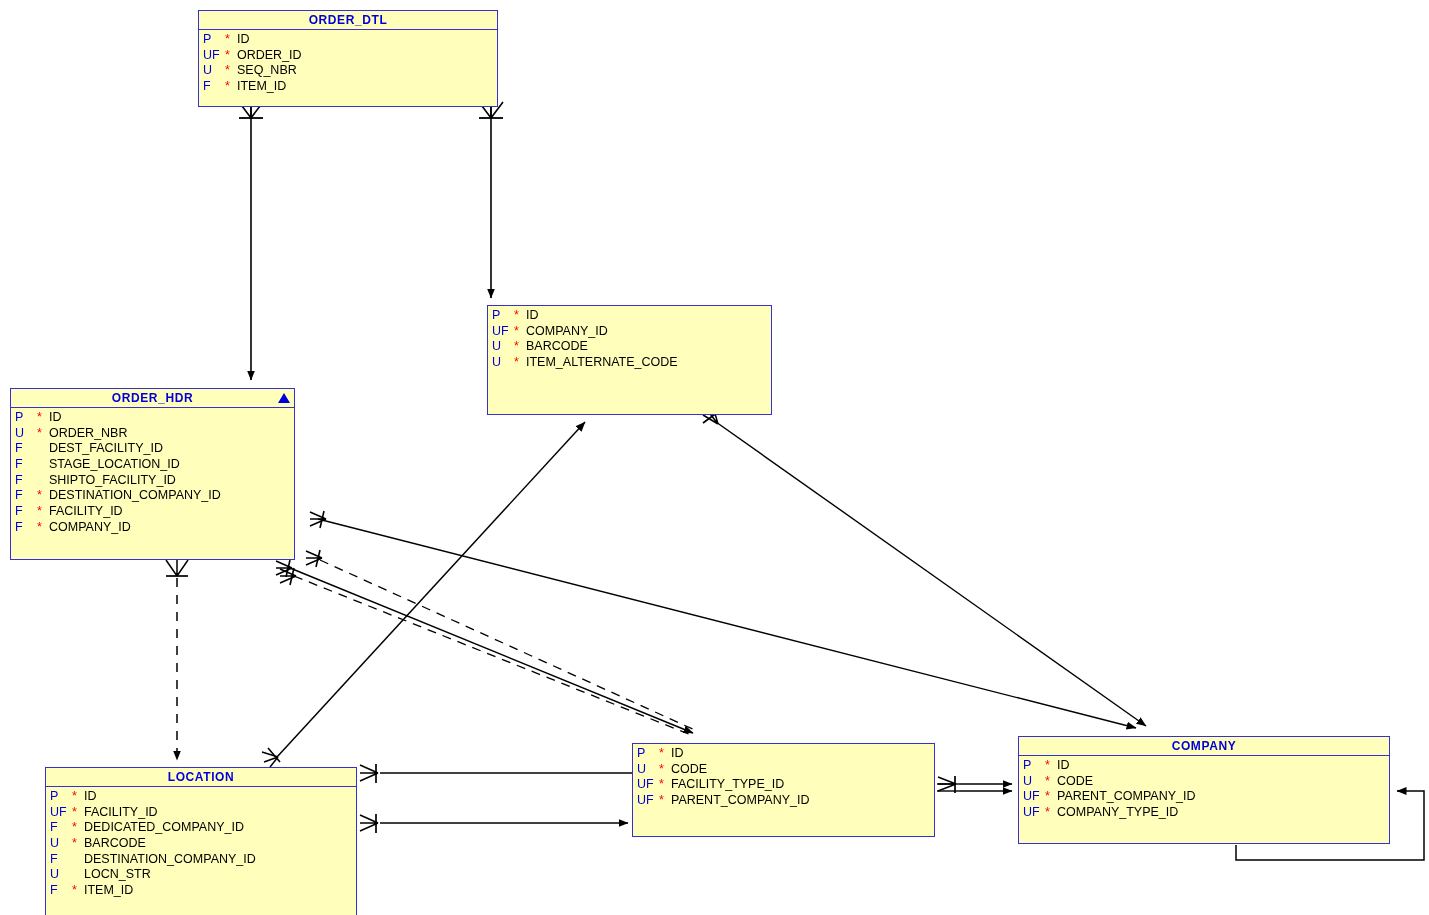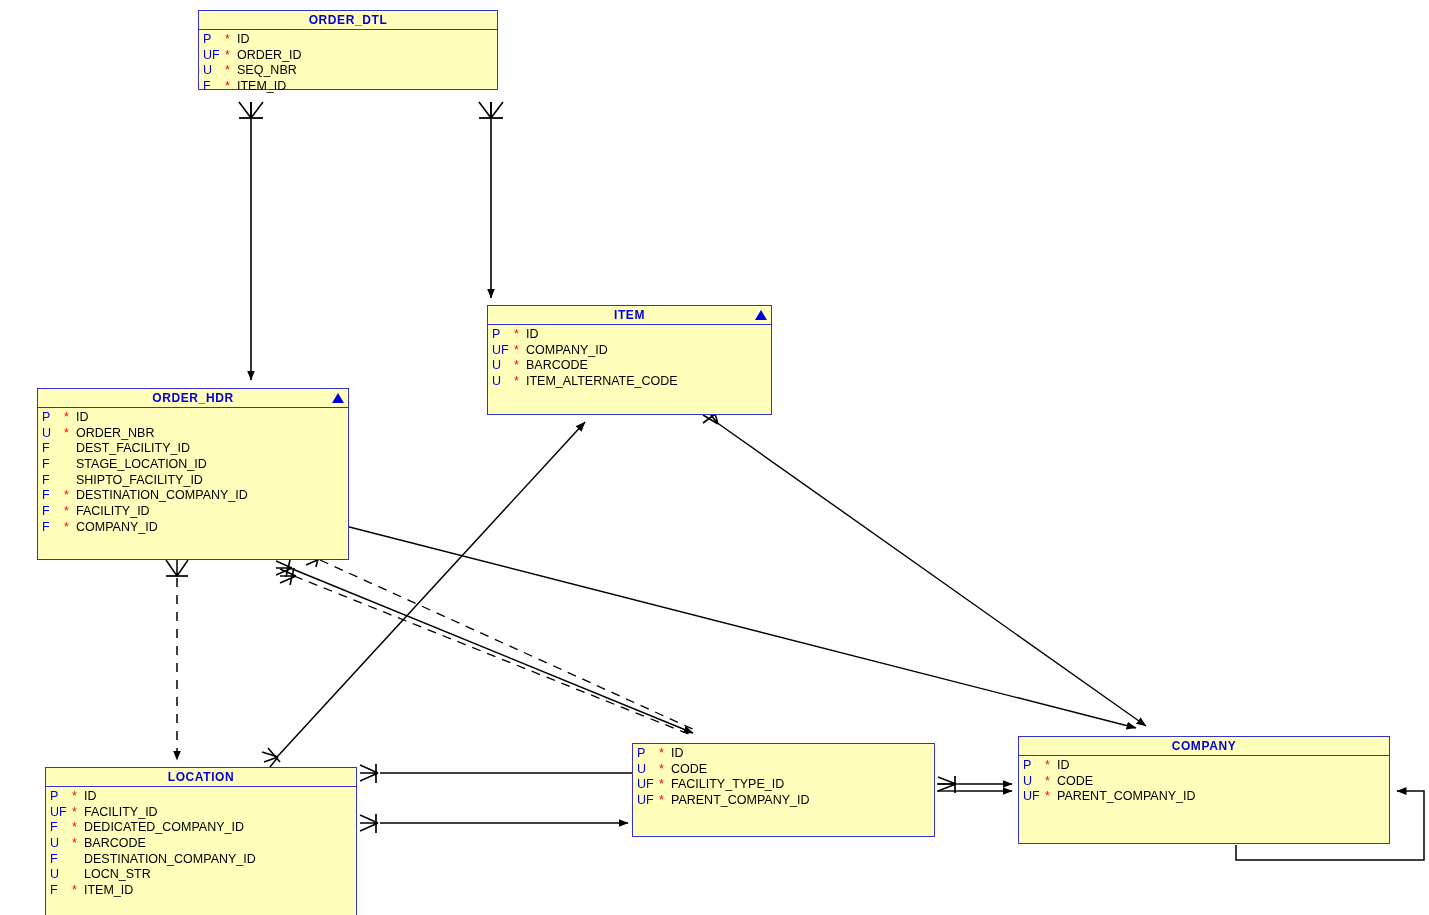--- a/index.html
+++ b/index.html
@@ -170,62 +170,58 @@
       <line x1="937" y1="791" x2="960" y2="791" stroke="#000" stroke-width="1.4"></line>
     </g>
 
     <g>
       <path d="M1236,845 L1236,860 L1424,860 L1424,791 L1397,791" stroke="#000" stroke-width="1.5" fill="none" marker-end="url(#arrowFill)"></path>
       <path d="M1225,828 L1236,843 M1247,828 L1236,843 M1236,828 L1236,843" stroke="#000" stroke-width="1.5" fill="none"></path>
       <line x1="1225" y1="843" x2="1247" y2="843" stroke="#000" stroke-width="1.7"></line>
     </g>
   </svg>
 
-  <div class="entity" style="left:198px; top:10px; width:300px; height:80px;">
+  <div class="entity" style="left:198px; top:10px; width:300px; height:97px;">
     <div class="entity-header">
       <span>ORDER_DTL</span>
     </div>
     <div class="attrs">
       <div class="attr">
         <span class="key">P</span><span class="req">*</span><span class="nm">ID</span>
       </div>
       <div class="attr">
         <span class="key">UF</span><span class="req">*</span><span class="nm">ORDER_ID</span>
       </div>
       <div class="attr">
         <span class="key">U</span><span class="req">*</span><span class="nm">SEQ_NBR</span>
       </div>
       <div class="attr">
         <span class="key">F</span><span class="req">*</span><span class="nm">ITEM_ID</span>
       </div>
     </div>
   </div>
 
   <div class="entity" style="left:487px; top:305px; width:285px; height:110px;">
-    <div class="entity-header">
-      <span>ITEM</span>
-      <span class="collapse-tri"></span>
-    </div>
     <div class="attrs">
       <div class="attr">
         <span class="key">P</span><span class="req">*</span><span class="nm">ID</span>
       </div>
       <div class="attr">
         <span class="key">UF</span><span class="req">*</span><span class="nm">COMPANY_ID</span>
       </div>
       <div class="attr">
         <span class="key">U</span><span class="req">*</span><span class="nm">BARCODE</span>
       </div>
       <div class="attr">
         <span class="key">U</span><span class="req">*</span><span class="nm">ITEM_ALTERNATE_CODE</span>
       </div>
     </div>
   </div>
 
-  <div class="entity" style="left:10px; top:388px; width:312px; height:172px;margin-left:27px;">
+  <div class="entity" style="left:10px; top:388px; width:285px; height:172px;">
     <div class="entity-header">
       <span>ORDER_HDR</span>
       <span class="collapse-tri"></span>
     </div>
     <div class="attrs">
       <div class="attr">
         <span class="key">P</span><span class="req">*</span><span class="nm">ID</span>
       </div>
       <div class="attr">
         <span class="key">U</span><span class="req">*</span><span class="nm">ORDER_NBR</span>
@@ -304,16 +300,19 @@
     <div class="attrs">
       <div class="attr">
         <span class="key">P</span><span class="req">*</span><span class="nm">ID</span>
       </div>
       <div class="attr">
         <span class="key">U</span><span class="req">*</span><span class="nm">CODE</span>
       </div>
       <div class="attr">
         <span class="key">UF</span><span class="req">*</span><span class="nm">PARENT_COMPANY_ID</span>
       </div>
+      <div class="attr">
+        <span class="key">UF</span><span class="req">*</span><span class="nm">COMPANY_TYPE_ID</span>
+      </div>
     </div>
   </div>
 
 </div>
 
 </body></html>

